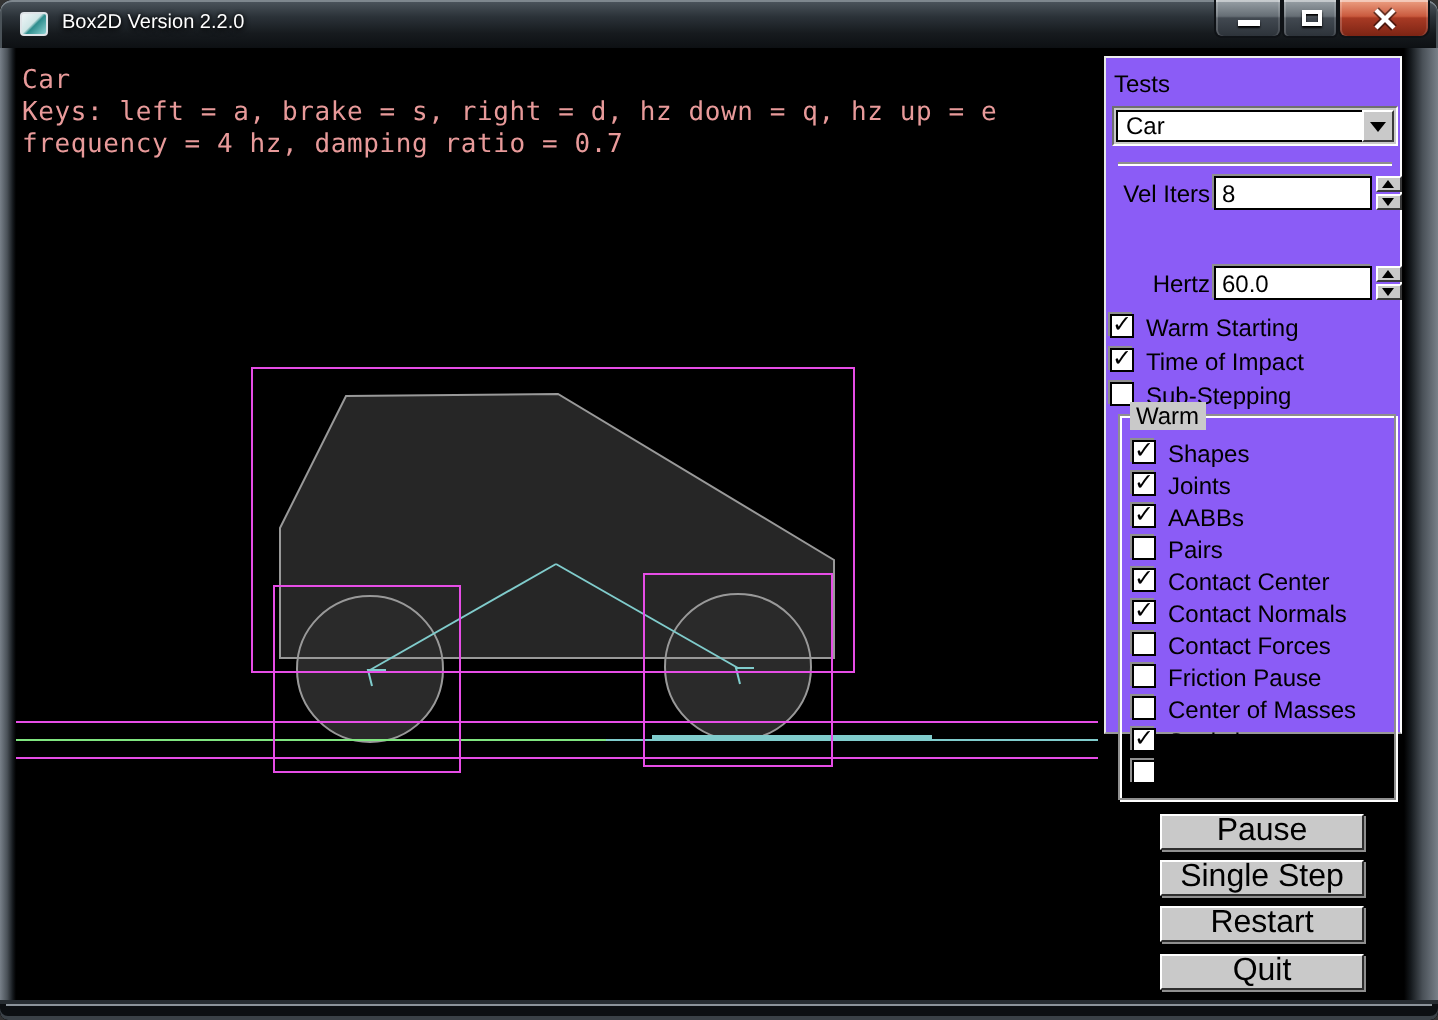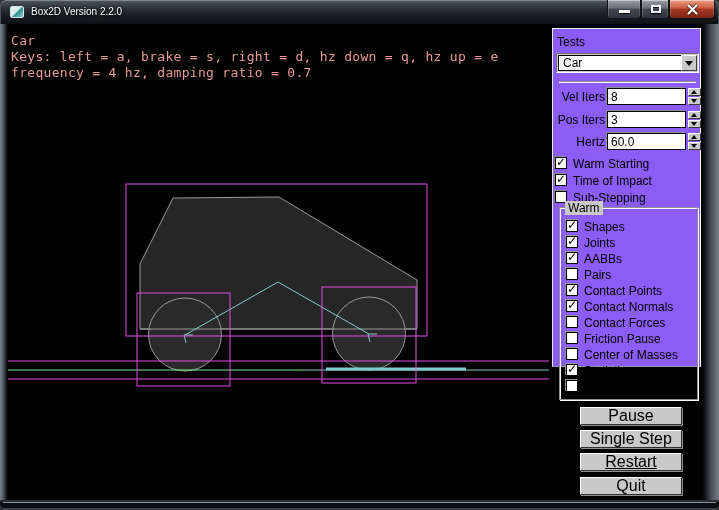--- a/index.html
+++ b/index.html
@@ -170,28 +170,20 @@
       <div class="separator"></div>
 
       <div class="spin-row" style="top:59px;">
         <div class="spin-label">Vel Iters</div>
         <input class="spin-input" value="8" style="">
         <div class="spinner">
           <div class="spin-up"></div>
           <div class="spin-dn"></div>
         </div>
       </div>
-      <div class="spin-row" style="top:82px;">
-        <div class="spin-label">Pos Iters</div>
-        <input class="spin-input" value="3" style="">
-        <div class="spinner">
-          <div class="spin-up"></div>
-          <div class="spin-dn"></div>
-        </div>
-      </div>
       <div class="spin-row" style="top:104px;">
         <div class="spin-label">Hertz</div>
         <input class="spin-input" value="60.0" style="">
         <div class="spinner">
           <div class="spin-up"></div>
           <div class="spin-dn"></div>
         </div>
       </div>
 
       <div class="cb-row" style="left:2px; top:128px;">
@@ -221,21 +213,21 @@
         <div class="cb-row" style="left:6px; top:44px;">
           <div class="cb checked"></div>
           <div class="cb-label">AABBs</div>
         </div>
         <div class="cb-row" style="left:6px; top:60px;">
           <div class="cb"></div>
           <div class="cb-label">Pairs</div>
         </div>
         <div class="cb-row" style="left:6px; top:76px;">
           <div class="cb checked"></div>
-          <div class="cb-label">Contact Points</div>
+          <div class="cb-label">Contact Center</div>
         </div>
         <div class="cb-row" style="left:6px; top:92px;">
           <div class="cb checked"></div>
           <div class="cb-label">Contact Normals</div>
         </div>
         <div class="cb-row" style="left:6px; top:108px;">
           <div class="cb"></div>
           <div class="cb-label">Contact Forces</div>
         </div>
         <div class="cb-row" style="left:6px; top:124px;">
@@ -251,21 +243,21 @@
           <div class="cb-label">Statistics</div>
         </div>
         <div class="cb-row" style="left:6px; top:172px;">
           <div class="cb"></div>
           <div class="cb-label focused">Profile</div>
         </div>
       </div>
 
       <div class="gbtn" style="top:378px;">Pause</div>
       <div class="gbtn" style="top:401px;">Single Step</div>
-      <div class="gbtn" style="top:424px;text-decoration:underline;">Restart</div>
+      <div class="gbtn" style="top:424px;">Restart</div>
       <div class="gbtn" style="top:448px;">Quit</div>
     </div>
   </div>
 
   <div class="border-left"></div>
   <div class="border-right"></div>
   <div class="border-bottom">
     <div class="sheen"></div>
   </div>
 </div>

